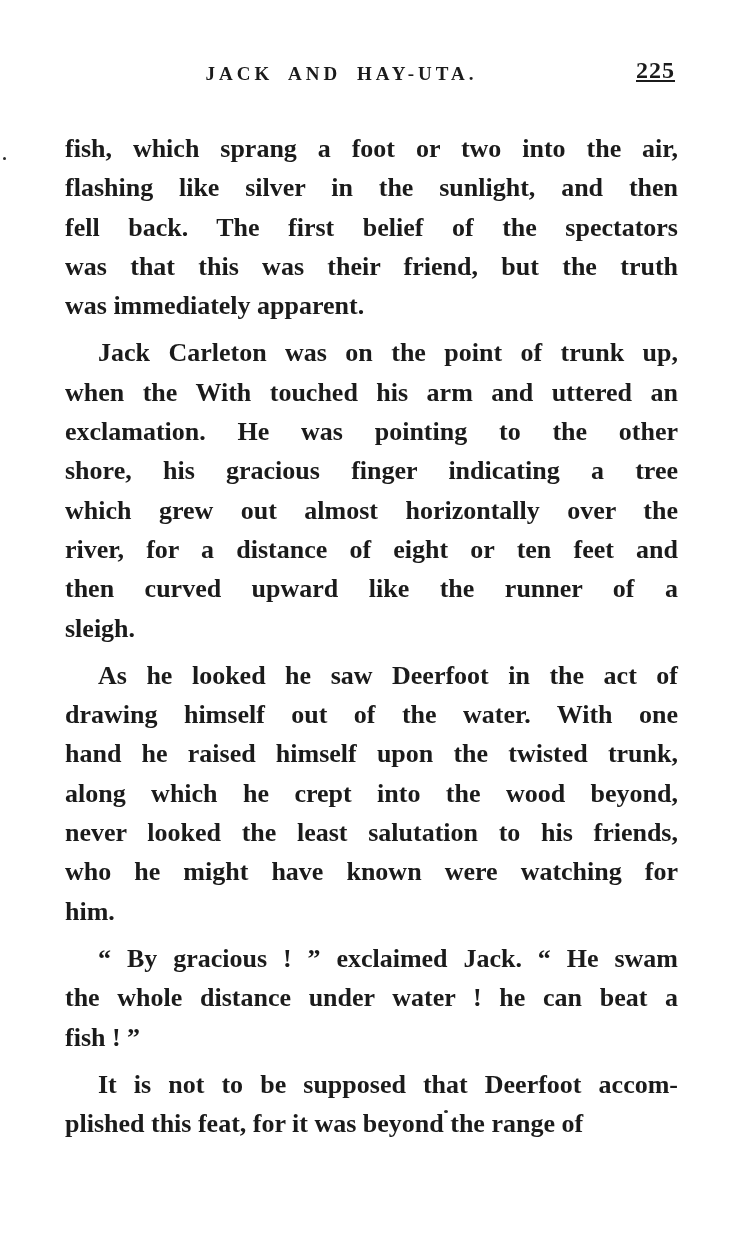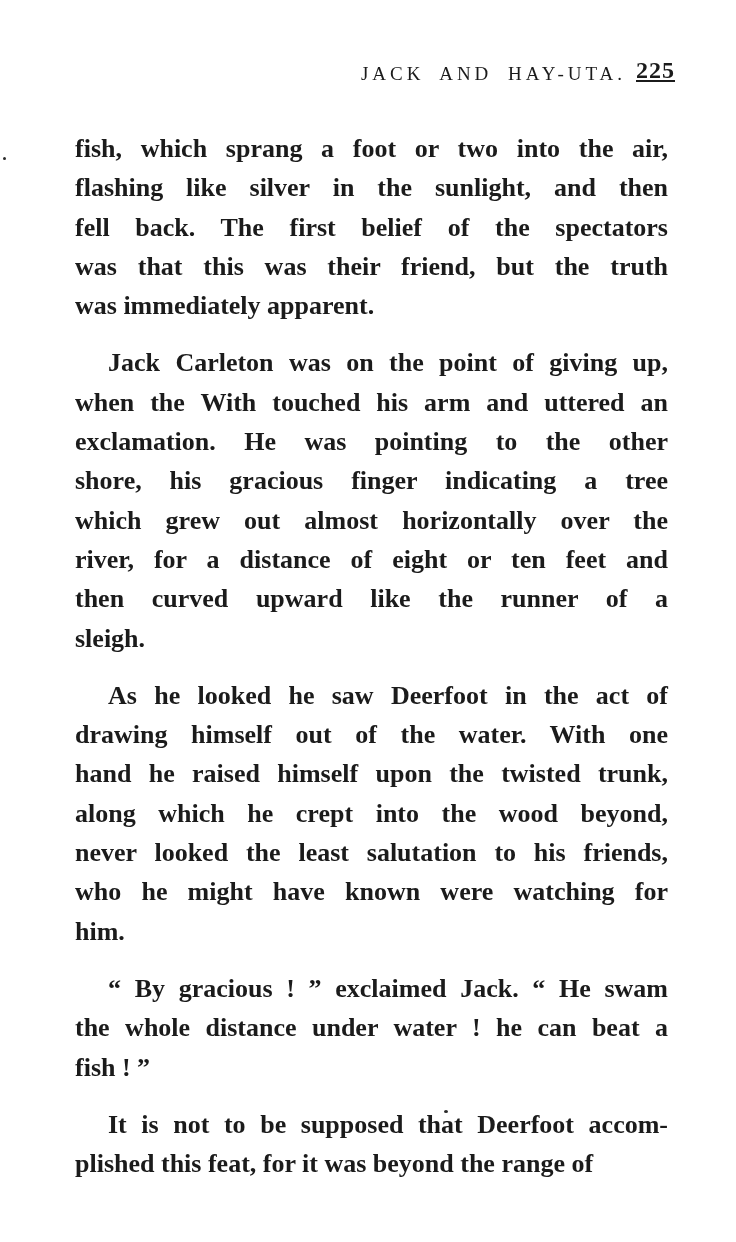--- a/index.html
+++ b/index.html
@@ -21,42 +21,42 @@
   }
   .running-header {
     position: relative;
     height: 28px;
   }
   .running-title {
     position: absolute;
     left: 0;
     right: 60px;
     top: 3px;
-    text-align: right;
+    text-align: center;
     font-size: 19px;
-    font-weight: normal;
+    font-weight: bold;
     letter-spacing: 4px;
     word-spacing: 7px;
   }
   .page-number {
     position: absolute;
     right: 11px;
     top: -3px;
     font-size: 24px;
     font-weight: bold;
     letter-spacing: 1px;
     text-decoration: underline;
   }
   .body-text {
     margin-top: 41px;
     font-size: 26px;
     font-weight: bold;
     line-height: 39.3px;
   }
-  .paragraph { margin: 18px; padding: 0; }
+  .paragraph { margin: 8px; padding: 0; }
   .line {
     white-space: nowrap;
     text-align: justify;
     text-align-last: justify;
     height: 39.3px;
   }
   .line.indent { text-indent: 33px; }
   .line.end { text-align-last: left; }
   .speck {
     position: absolute;
@@ -81,21 +81,21 @@
 
       <div class="paragraph">
         <div class="line">fish, which sprang a foot or two into the air,</div>
         <div class="line">flashing like silver in the sunlight, and then</div>
         <div class="line">fell back. The first belief of the spectators</div>
         <div class="line">was that this was their friend, but the truth</div>
         <div class="line end">was immediately apparent.</div>
       </div>
 
       <div class="paragraph">
-        <div class="line indent">Jack Carleton was on the point of giving up,</div>
+        <div class="line indent">Jack Carleton was on the point of trunk up,</div>
         <div class="line">when the With touched his arm and uttered an</div>
         <div class="line">exclamation. He was pointing to the other</div>
         <div class="line">shore, his gracious finger indicating a tree</div>
         <div class="line">which grew out almost horizontally over the</div>
         <div class="line">river, for a distance of eight or ten feet and</div>
         <div class="line">then curved upward like the runner of a</div>
         <div class="line end">sleigh.</div>
       </div>
 
       <div class="paragraph">

